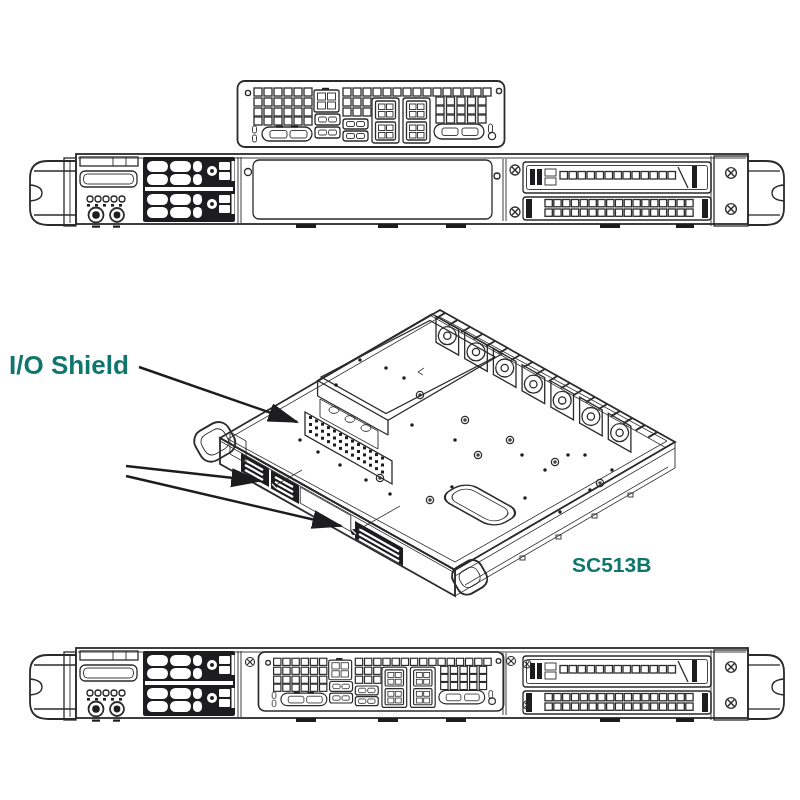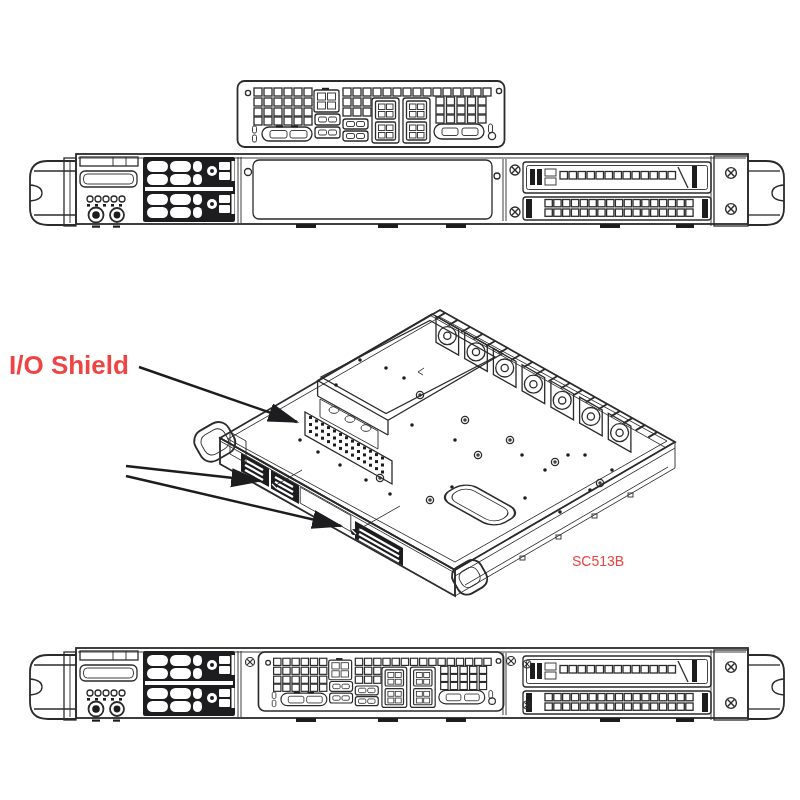--- a/index.html
+++ b/index.html
@@ -8,22 +8,22 @@
   .art{position:absolute;left:0;top:0;}
   
   .s  {fill:none;stroke:#2b2b2b;stroke-width:1.3;}
   .st {fill:none;stroke:#2b2b2b;stroke-width:0.9;}
   .s2 {fill:none;stroke:#2b2b2b;stroke-width:1.8;}
   .f  {fill:#1d1d1f;stroke:none;}
   .wf {fill:#ffffff;stroke:none;}
   .ws {fill:none;stroke:#ffffff;stroke-width:1.1;}
   .ww {fill:none;stroke:#ffffff;stroke-width:2.2;}
   .al {fill:none;stroke:#1d1d1f;stroke-width:2.4;}
-  .lbl{position:absolute;font-weight:bold;font-size:26px;letter-spacing:0px;color:#ef4444;white-space:nowrap;}
-  .lbl.model{font-weight:normal;font-size:14px;}
+  .lbl{position:absolute;font-weight:bold;font-size:26px;letter-spacing:0px;color:#0f766e;white-space:nowrap;}
+  .lbl.model{font-weight:bold;font-size:21px;}
 </style>
 </head>
 <body>
 
 <div class="canvas">
 
 <svg class="art" width="800" height="800" viewBox="0 0 800 800">
   <defs>
     <marker id="ah" markerWidth="15" markerHeight="10" refX="12" refY="4" orient="auto">
       <path d="M0,0 L13,4 L0,8 Z" fill="#1d1d1f"></path>

